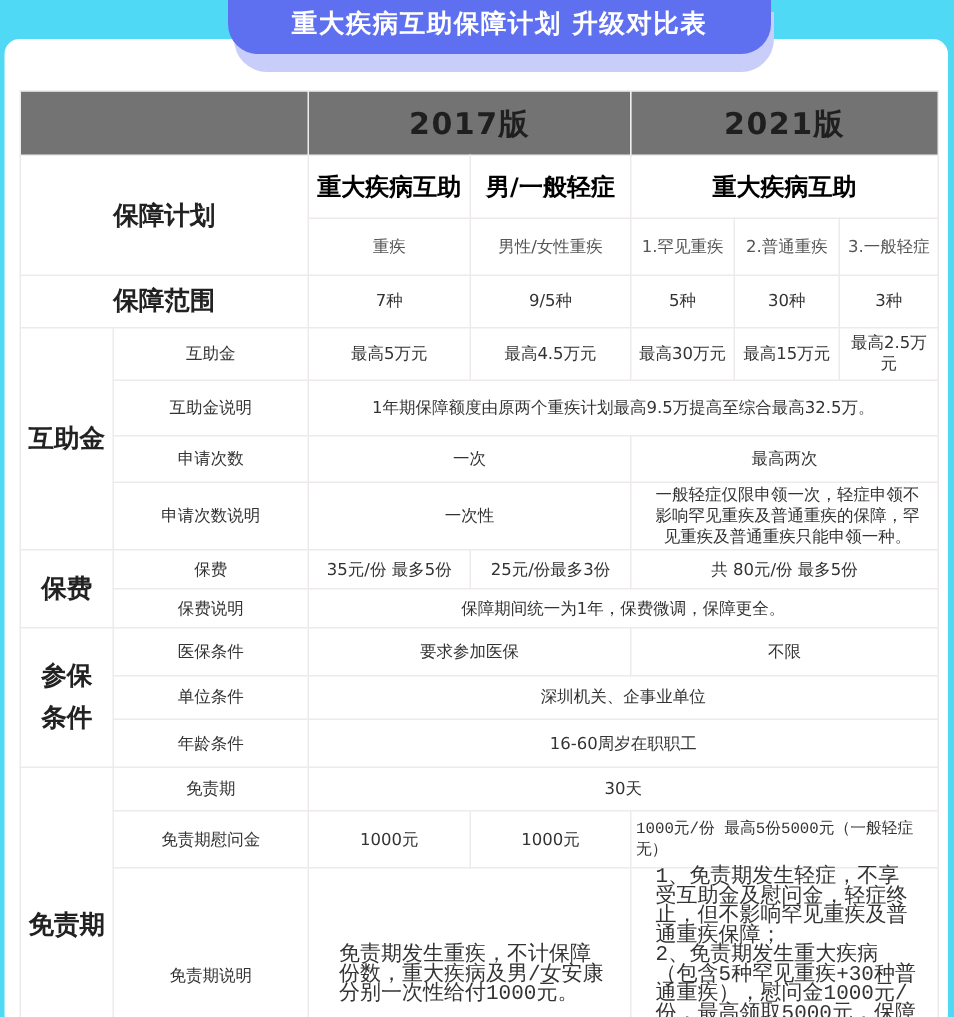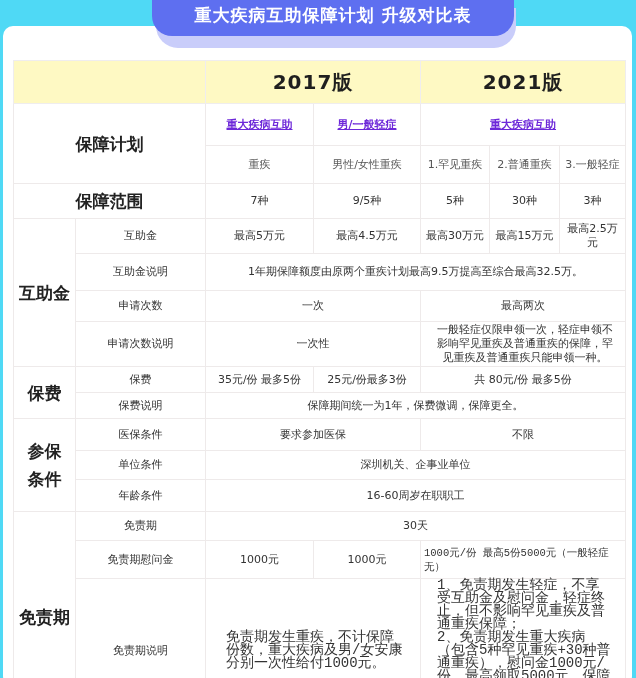--- a/index.html
+++ b/index.html
@@ -25,22 +25,22 @@
   }
   table.cmp {
     position: absolute; left: 13px; top: 60px; width: 612px;
     border-collapse: collapse; table-layout: fixed;
     font-size: 11px; color: #333;
   }
   table.cmp td {
     border: 1px solid #eeeaea; text-align: center; vertical-align: middle;
     padding: 0 2px; line-height: 14px;
   }
-  tr.head td { background: #fef9c3; height: 42px; font-weight: bold; font-size: 20px; color: #1f1f1f; letter-spacing: 1px; border-color: #efedee; }
-  .bold { font-weight: bold; color: #6d28d9; font-size: 11px; text-decoration: underline; }
+  tr.head td { background: #737373; height: 42px; font-weight: bold; font-size: 20px; color: #1f1f1f; letter-spacing: 1px; border-color: #efedee; }
+  .bold { font-weight: bold; color: #000000; font-size: 16px; }
   .cat { font-weight: bold; font-size: 17px; color: #222; }
   .left { text-align: left !important; font-family: Liberation Mono, monospace; }
   .small { font-size: 14px; line-height: 13px !important; }
   .muted { color: #555; }
 </style>
 </head>
 <body>
 
 <div class="card"></div>
 <div class="title-shadow"></div>

